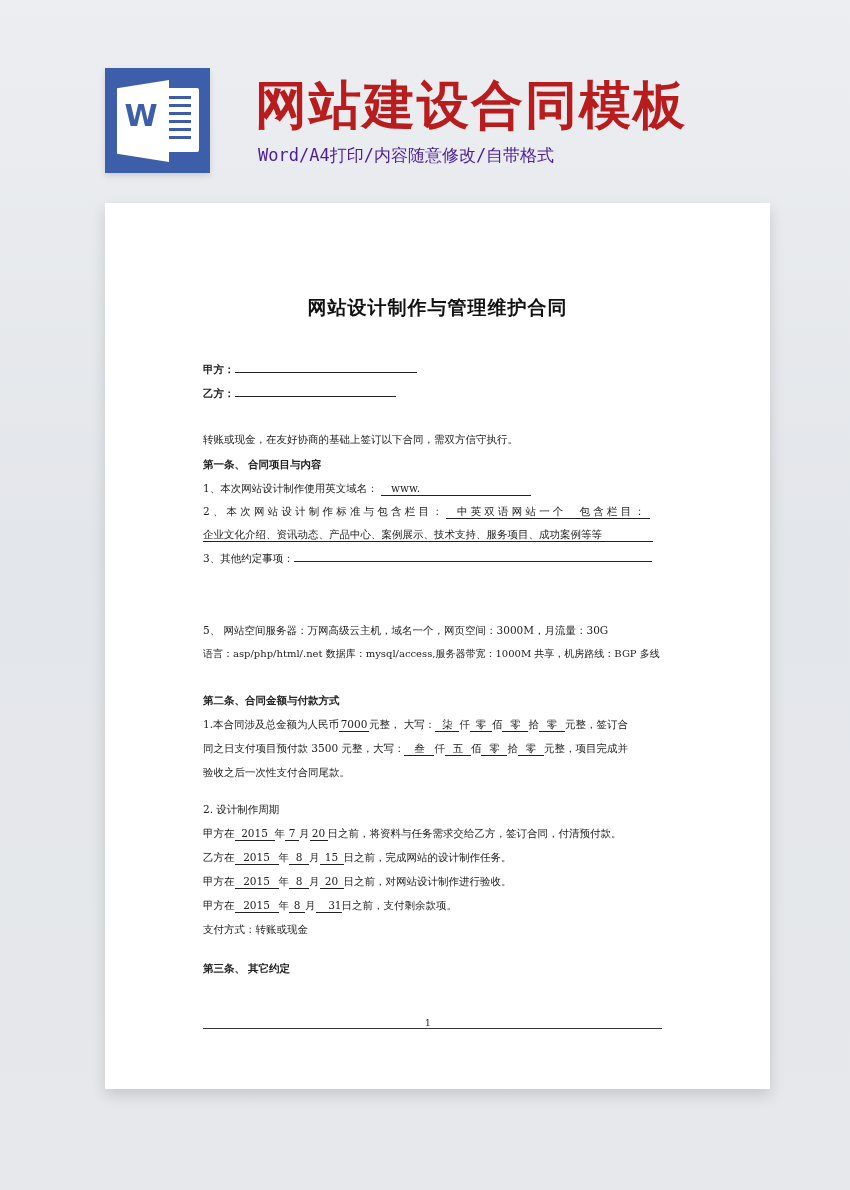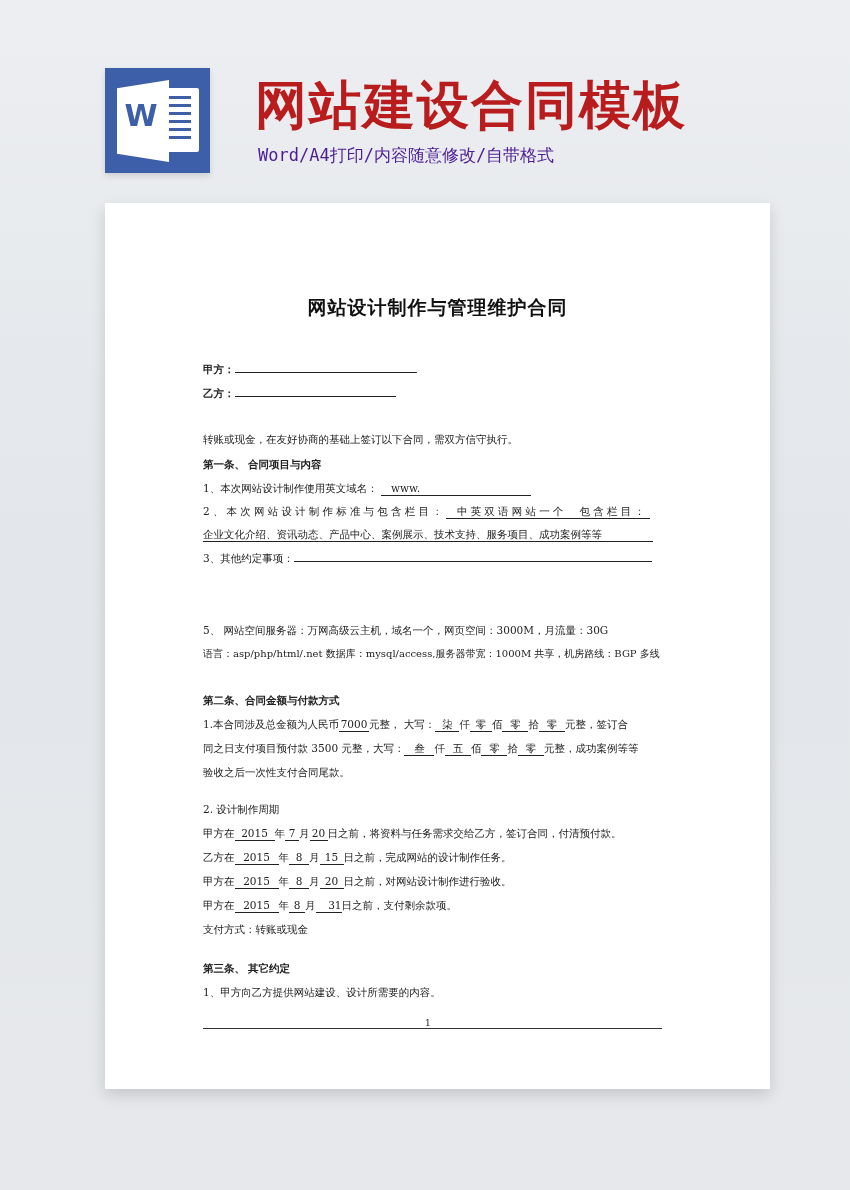--- a/index.html
+++ b/index.html
@@ -103,38 +103,37 @@
     <span>3、其他约定事项：</span><span class="fill-line" style="width:358px"></span>
   </div>
   <div class="line-row" style="top:419px">5、  网站空间服务器：万网高级云主机，域名一个，网页空间：3000M，月流量：30G</div>
   <div class="line-row" style="top:443px;font-size:10px">语言：asp/php/html/.net 数据库：mysql/access,服务器带宽：1000M 共享，机房路线：BGP 多线</div>
 
   <div class="line-row bold" style="top:489px">第二条、合同金额与付款方式</div>
   <div class="line-row" style="top:513px">
     <span>1.本合同涉及总金额为人民币</span><span class="u" style="width:30px">7000</span><span>元整，  大写：</span><span class="u" style="width:24px">柒</span><span>仟</span><span class="u" style="width:22px">零</span><span>佰</span><span class="u" style="width:26px">零</span><span>拾</span><span class="u" style="width:26px">零</span><span>元整</span><span>，签订合</span>
   </div>
   <div class="line-row" style="top:537px">
-    <span>同之日支付项目预付款 3500 元整，大写：</span><span class="u" style="width:30px">叁</span><span>仟</span><span class="u" style="width:26px">五</span><span>佰</span><span class="u" style="width:26px">零</span><span>拾</span><span class="u" style="width:26px">零</span><span>元整</span><span>，成功案例等等</span>
+    <span>同之日支付项目预付款 3500 元整，大写：</span><span class="u" style="width:30px">叁</span><span>仟</span><span class="u" style="width:26px">五</span><span>佰</span><span class="u" style="width:26px">零</span><span>拾</span><span class="u" style="width:26px">零</span><span>元整</span><span>，项目完成并</span>
   </div>
   <div class="line-row" style="top:561px">验收之后一次性支付合同尾款。</div>
 
   <div class="line-row" style="top:598px">2. 设计制作周期</div>
 
   <div class="line-row" style="top:622px">
     <span>甲方在</span><span class="u" style="width:40px">2015</span><span>年</span><span class="u" style="width:14px">7</span><span>月</span><span class="u" style="width:18px">20</span><span>日之前，将资料与任务需求交给乙方，签订合同，付清预付款。</span>
   </div>
   <div class="line-row" style="top:646px">
     <span>乙方在</span><span class="u" style="width:44px">2015</span><span>年</span><span class="u" style="width:20px">8</span><span>月</span><span class="u" style="width:24px">15</span><span>日之前，完成网站的设计制作任务。</span>
   </div>
   <div class="line-row" style="top:670px">
     <span>甲方在</span><span class="u" style="width:44px">2015</span><span>年</span><span class="u" style="width:20px">8</span><span>月</span><span class="u" style="width:24px">20</span><span>日之前，对网站设计制作进行验收。</span>
   </div>
   <div class="line-row" style="top:694px">
     <span>甲方在</span><span class="u" style="width:44px">2015</span><span>年</span><span class="u" style="width:16px">8</span><span>月</span><span class="u" style="width:26px;text-align:right">31</span><span>日之前，支付剩余款项。</span>
   </div>
   <div class="line-row" style="top:718px">支付方式：转账或现金</div>
 
   <div class="line-row bold" style="top:757px">第三条、 其它约定</div>
-  <div class="line-row" style="top:781px">1、甲方向乙方提供网站建设、设计所需要的内容。</div>
 
   <div class="page-num">1</div>
   <div class="footer-rule"></div>
 </div>
 
 </body></html>

